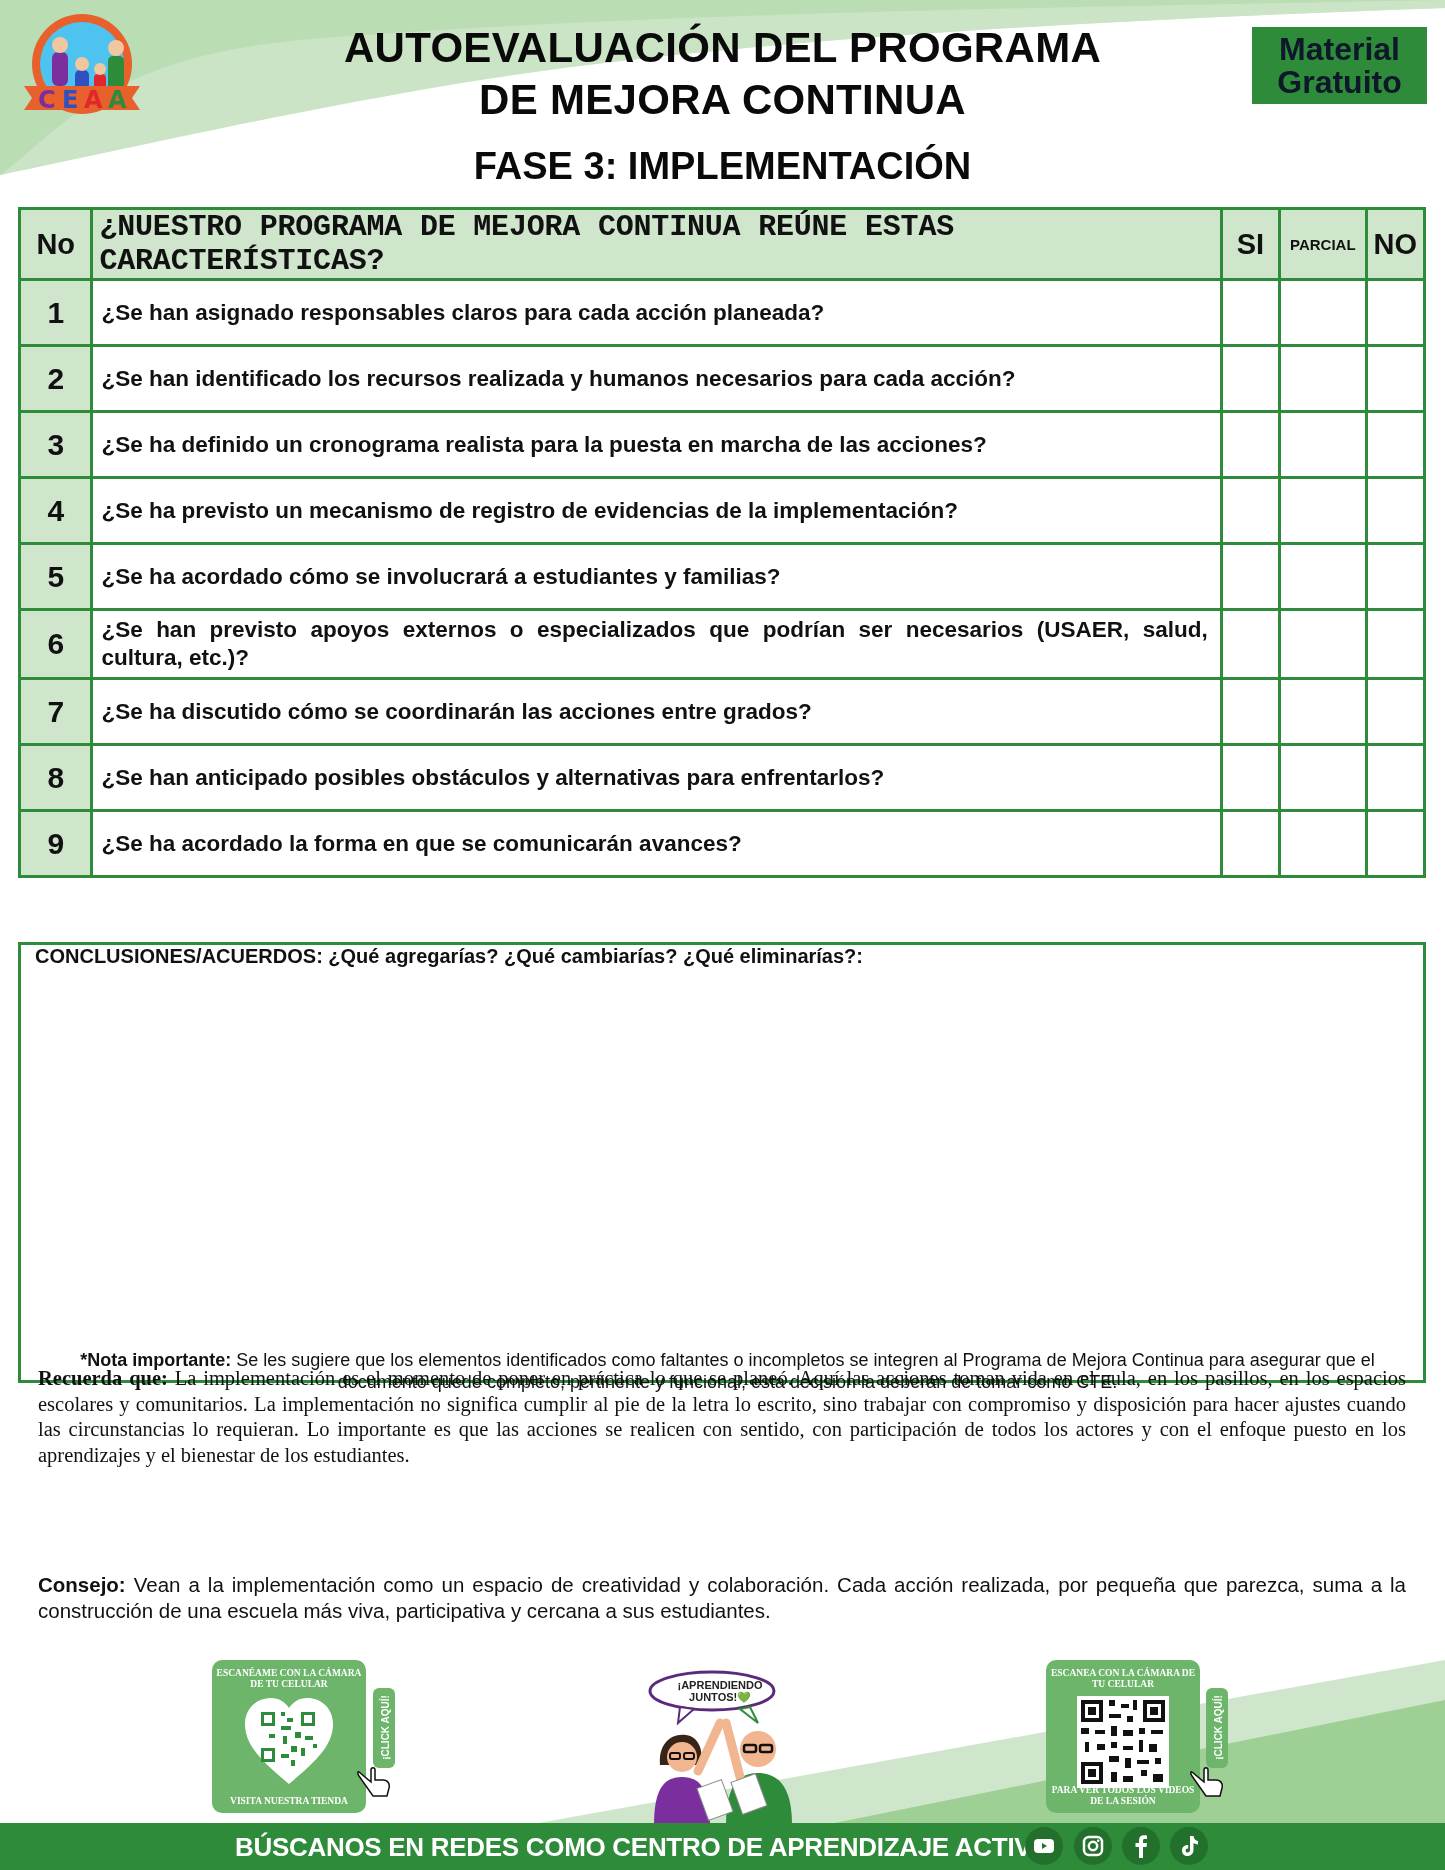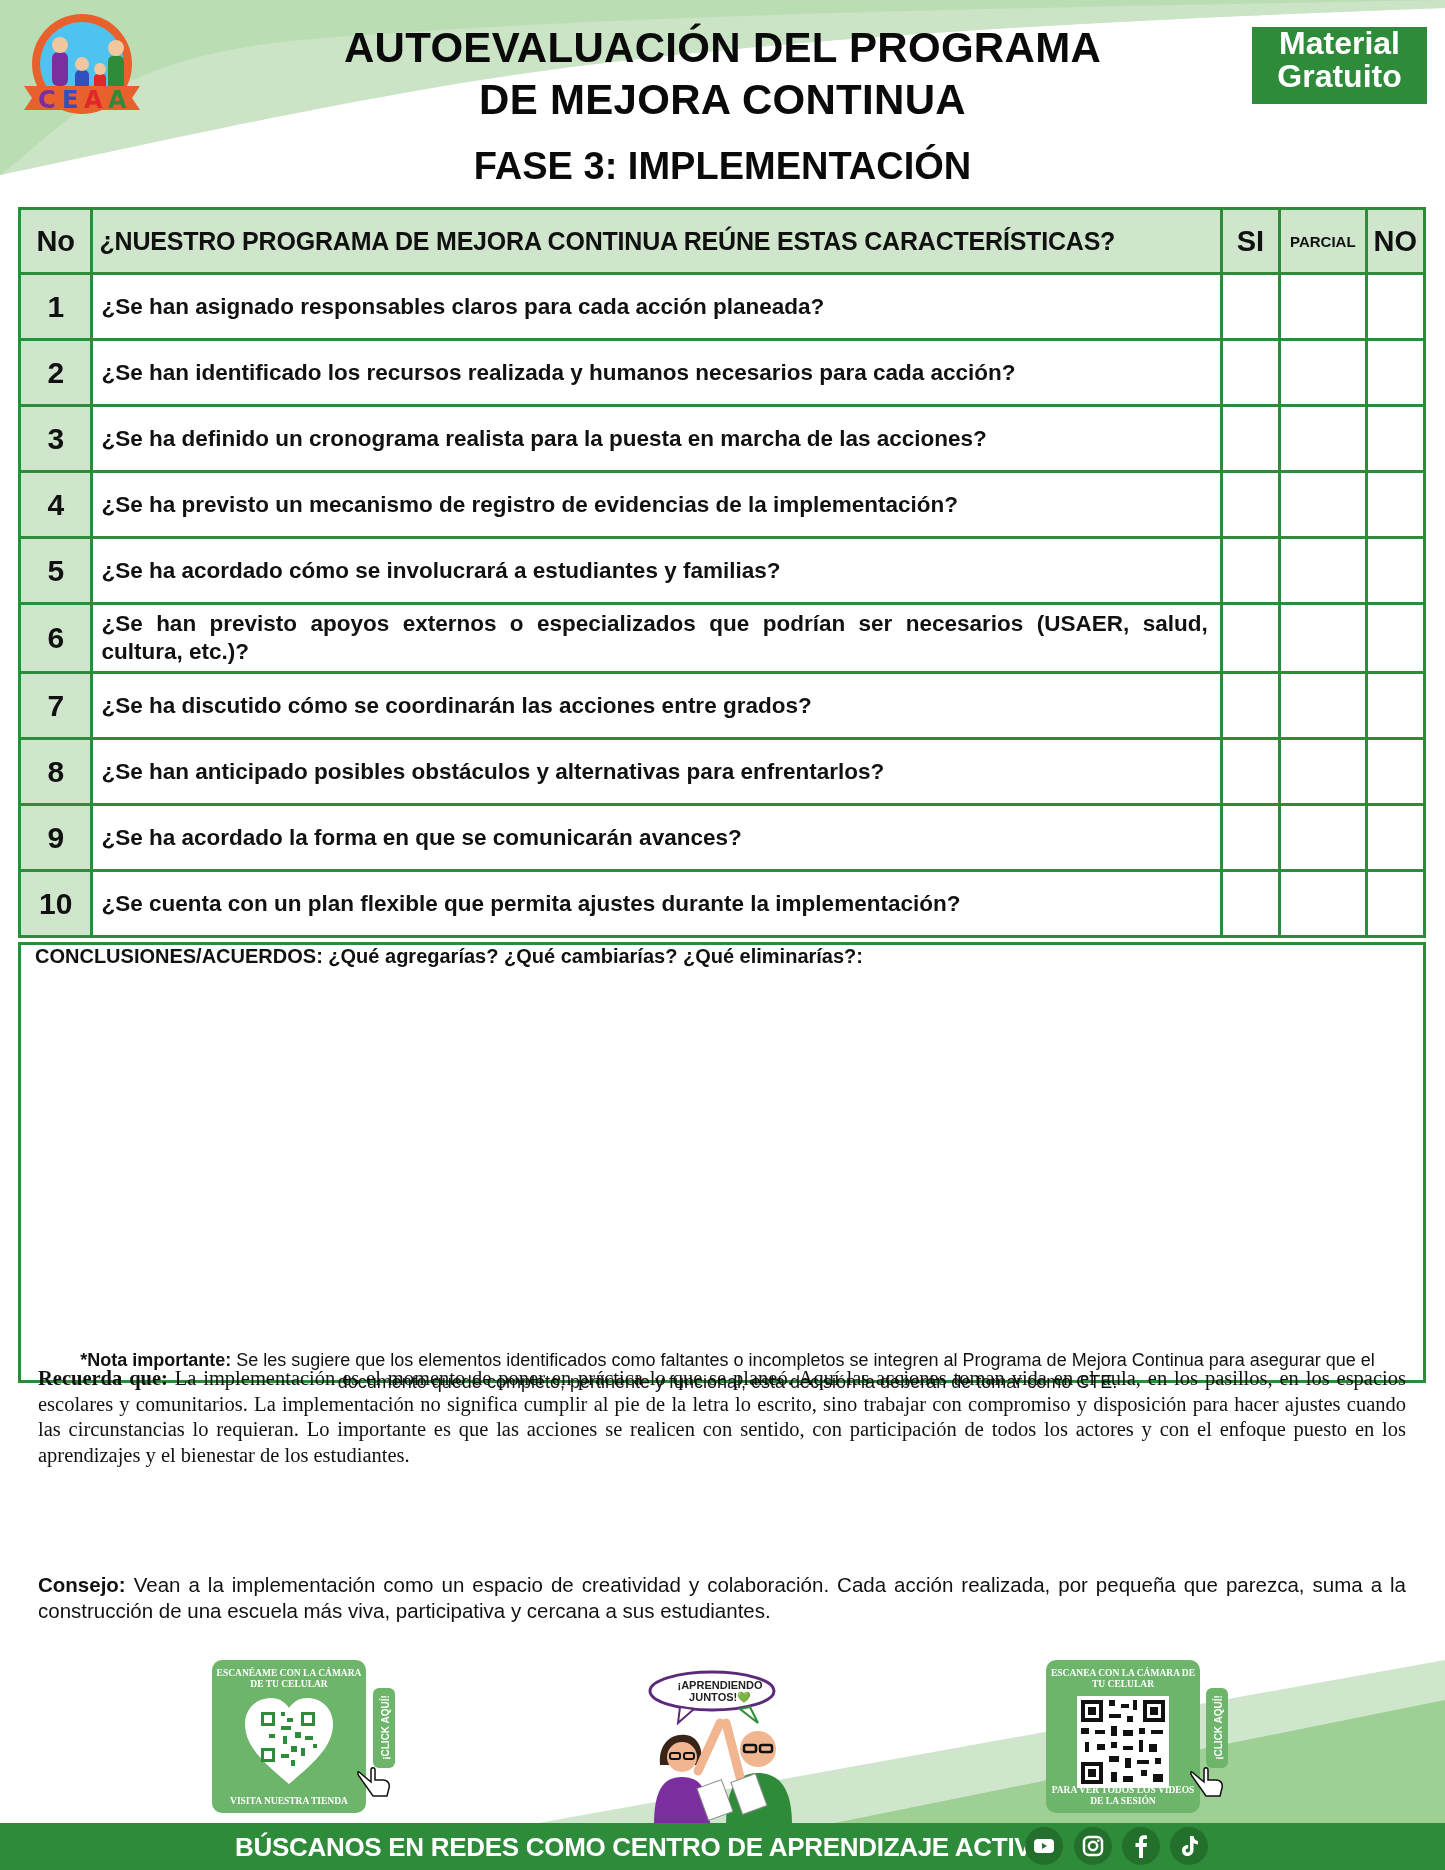--- a/index.html
+++ b/index.html
@@ -12,35 +12,35 @@
   .bg-top { position: absolute; left: 0; top: 0; width: 1445px; height: 260px; z-index: 0; }
   .bg-bottom { position: absolute; left: 0; top: 1640px; width: 1445px; height: 190px; z-index: 0; }
 
   
   .logo { position: absolute; left: 18px; top: 12px; width: 128px; height: 112px; z-index: 2; }
   .title { position: absolute; left: 250px; top: 22px; width: 945px; text-align: center; z-index: 2;
     font-weight: 700; font-size: 42px; line-height: 52px; color: #0a0a0a; letter-spacing: 0.3px; }
   .subtitle { position: absolute; left: 250px; top: 143px; width: 945px; text-align: center; z-index: 2;
     font-weight: 700; font-size: 38px; line-height: 46px; color: #0a0a0a; }
   .badge { position: absolute; left: 1252px; top: 27px; width: 175px; height: 77px; background: #2e8b3a;
-    color: #ffffff; font-weight: 700; font-size: 32px; line-height: 33px; text-align: center; z-index: 2;
-    box-sizing: border-box; }
+    color: #0f172a; font-weight: 700; font-size: 32px; line-height: 33px; text-align: center; z-index: 2;
+    padding-top: 6px; box-sizing: border-box; }
 
   
   .table-wrap { position: absolute; left: 18px; top: 207px; width: 1408px; z-index: 2; }
   table { border-collapse: collapse; width: 1408px; table-layout: fixed; }
   td, th { border: 3px solid #2e8b3a; padding: 0; }
   th { background: #cfe6cc; height: 62px; font-weight: 700; }
   .col-no { width: 72px; }
   .col-q { width: 1122px; }
   .col-si { width: 58px; }
   .col-par { width: 86px; }
   .col-no2 { width: 58px; }
   th.h-no { font-size: 29px; text-align: center; }
-  th.h-q { font-size: 25px; text-align: left; padding-left: 6px; letter-spacing: -0.2px; }
+  th.h-q { font-size: 30px; text-align: left; padding-left: 6px; letter-spacing: -0.2px; font-family: Liberation Mono, monospace; }
   th.h-si { font-size: 29px; text-align: center; }
   th.h-par { font-size: 15px; text-align: center; }
   th.h-no2 { font-size: 29px; text-align: center; }
   td.num { background: #cfe6cc; text-align: center; font-weight: 700; font-size: 30px; }
   td.q { text-align: left; font-weight: 700; font-size: 22.5px; padding: 0 12px 0 8px; line-height: 28px; }
   td.q.justify { text-align: justify; text-align-last: left; }
   td.box { background: #fff; cursor: pointer; }
   tr.row { height: 66px; }
   tr.row.tall { height: 69px; }
 
@@ -200,27 +200,20 @@
       <tr class="row">
         <td class="num">8</td>
         <td class="q">¿Se han anticipado posibles obstáculos y alternativas para enfrentarlos?</td>
         <td class="box"></td>
         <td class="box"></td>
         <td class="box"></td>
       </tr>
       <tr class="row">
         <td class="num">9</td>
         <td class="q">¿Se ha acordado la forma en que se comunicarán avances?</td>
-        <td class="box"></td>
-        <td class="box"></td>
-        <td class="box"></td>
-      </tr>
-      <tr class="row">
-        <td class="num">10</td>
-        <td class="q">¿Se cuenta con un plan flexible que permita ajustes durante la implementación?</td>
         <td class="box"></td>
         <td class="box"></td>
         <td class="box"></td>
       </tr>
     </tbody>
   </table>
 </div>
 
 <div class="concl">
   <div class="concl-label">CONCLUSIONES/ACUERDOS: ¿Qué agregarías? ¿Qué cambiarías? ¿Qué eliminarías?:</div>

